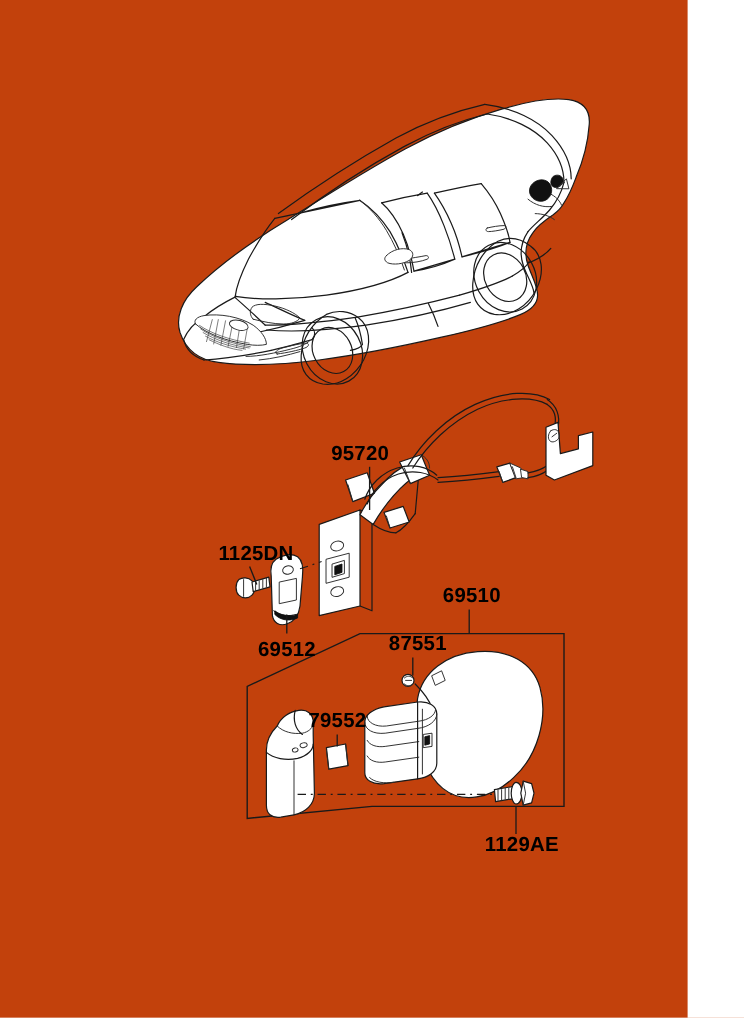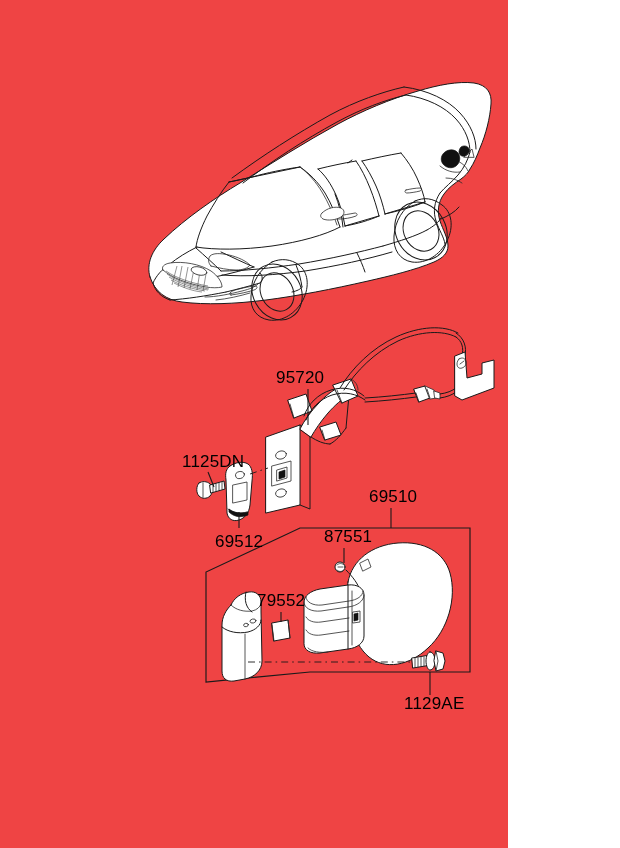--- a/index.html
+++ b/index.html
@@ -10,23 +10,24 @@
   body {
     width: 620px;
     height: 848px;
     font-family: "Liberation Sans", sans-serif;
     overflow: hidden;
     position: relative;
   }
   #diagram-root {
     position: absolute;
     top: 0; left: 0;
-    width: 508px;
+    width: 573px;
     height: 848px;
-    background: #ef4444;
+    background: #c2410c;
+    font-weight: bold;
   }
   svg.sheet {
     display: block;
     width: 620px;
     height: 848px;
   }
   .ln {
     fill: none;
     stroke: #1a1a1a;
     stroke-width: 1;

